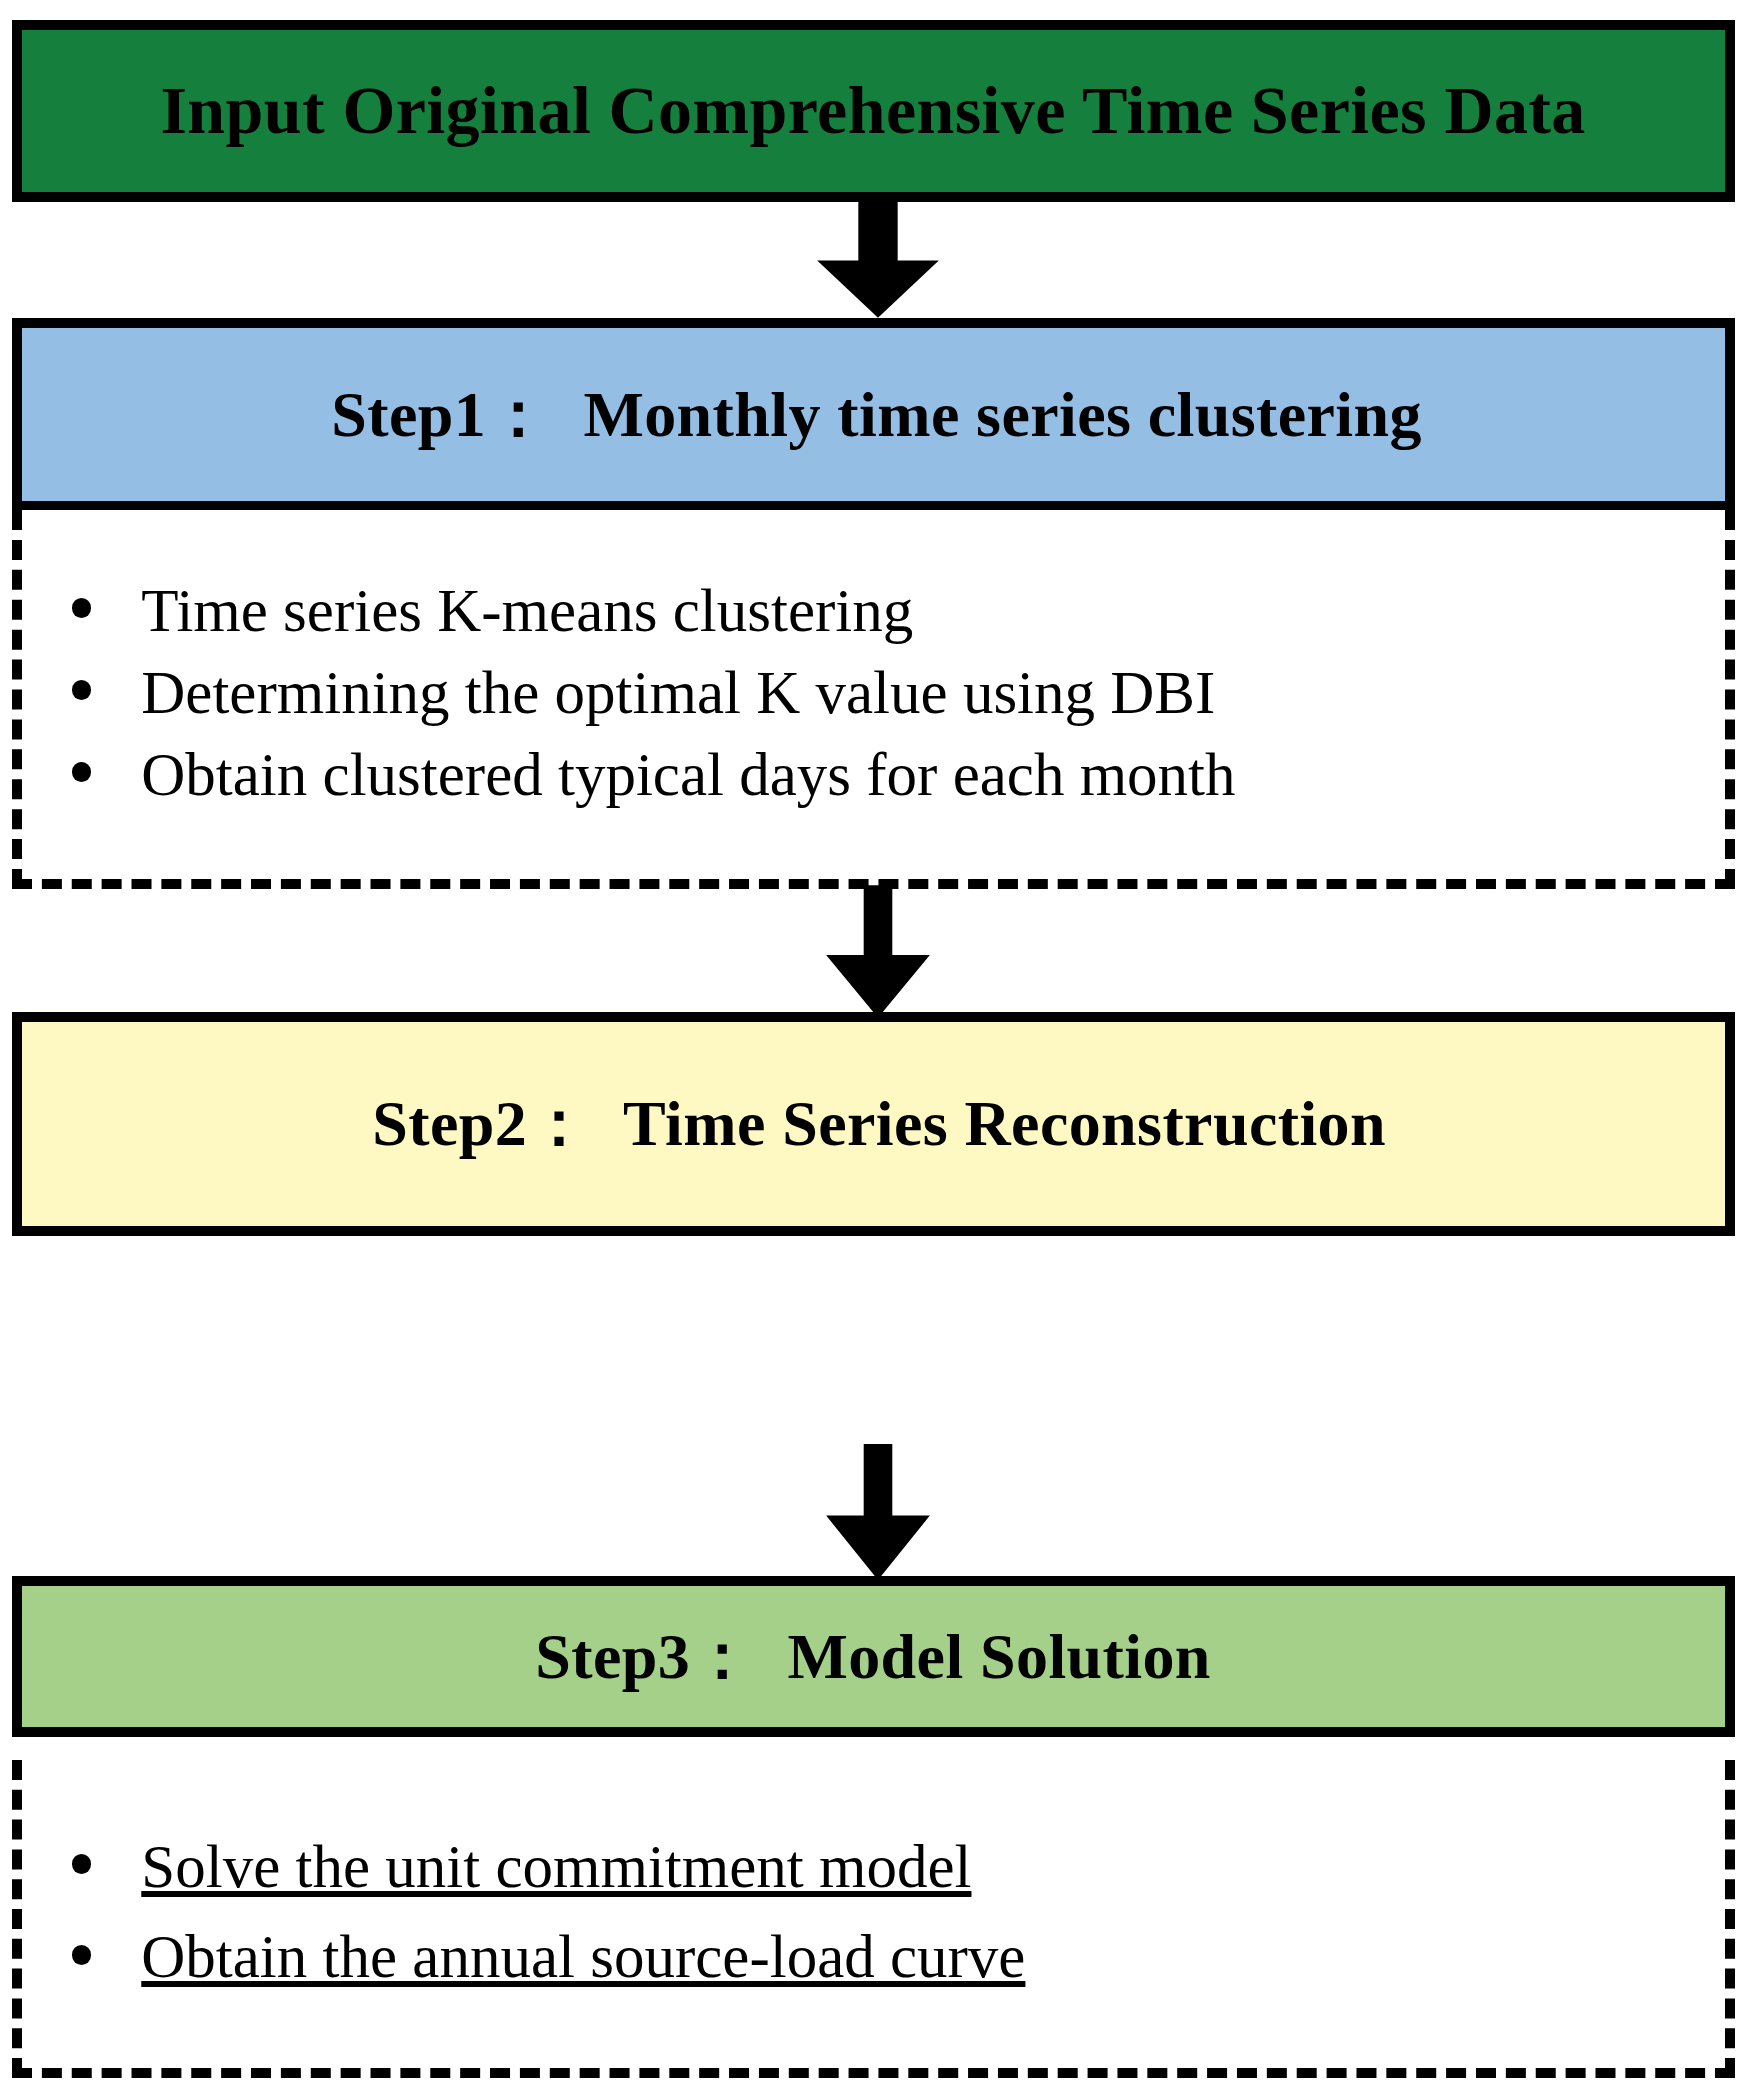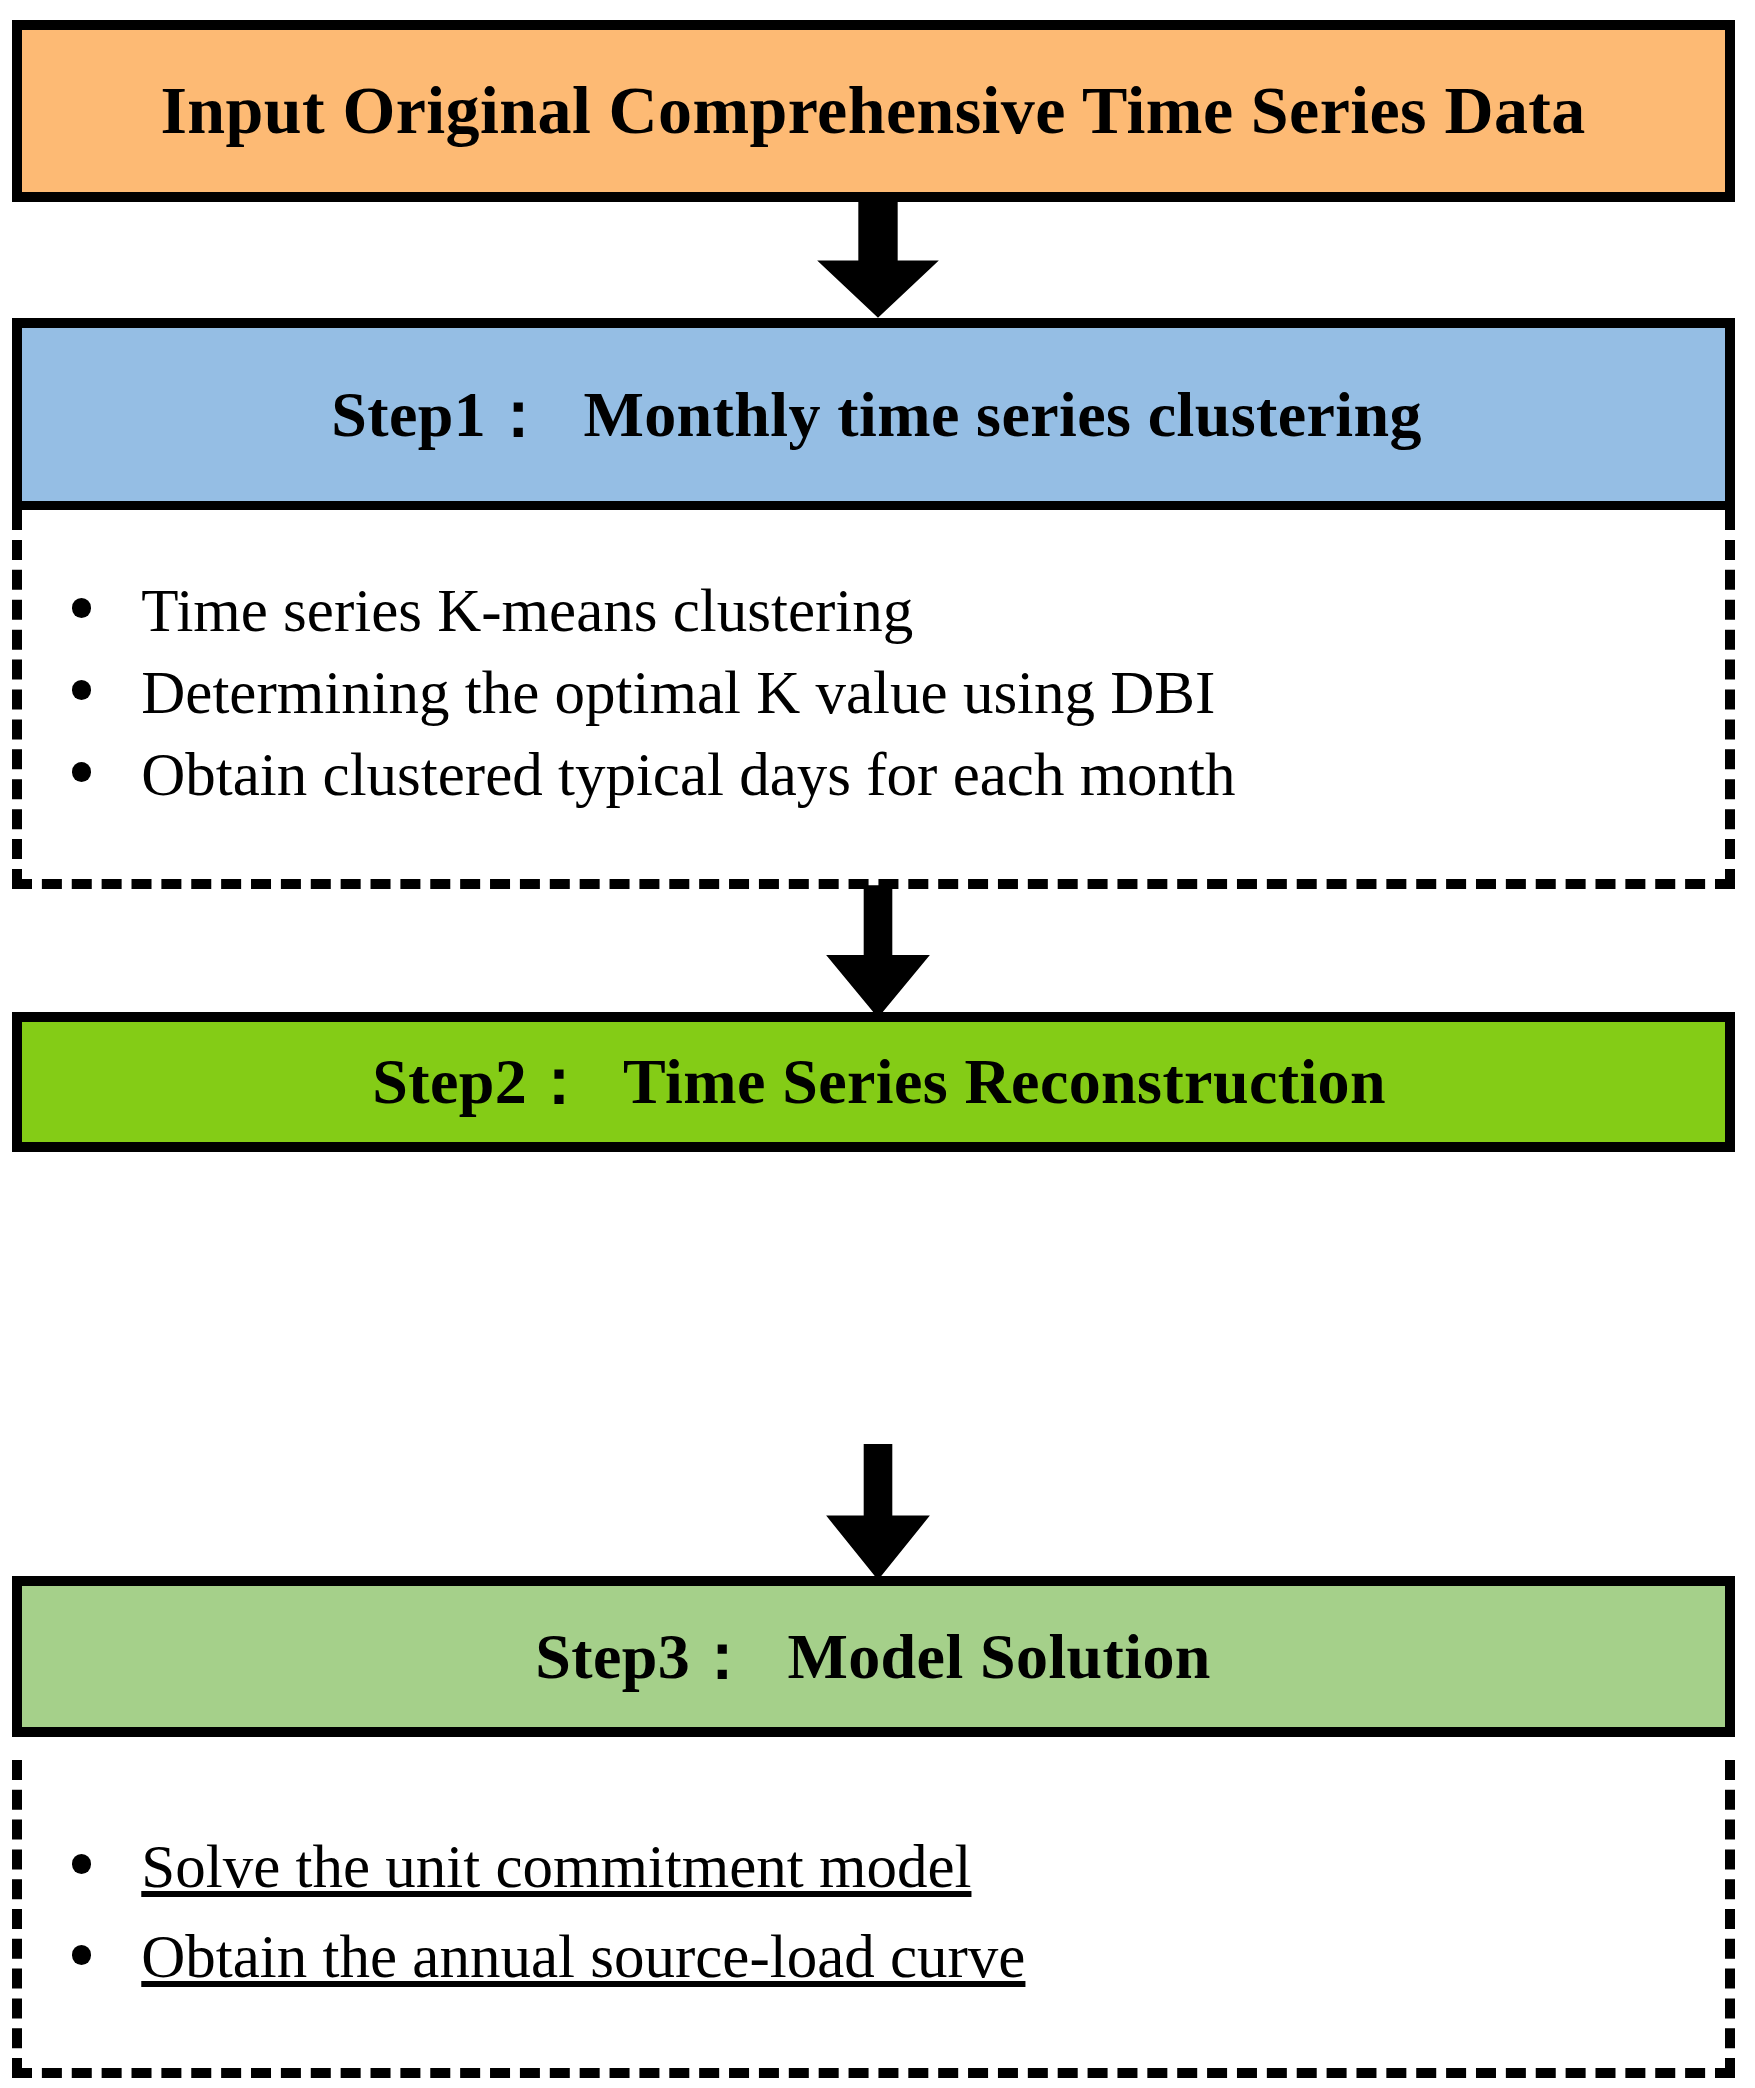--- a/index.html
+++ b/index.html
@@ -32,23 +32,23 @@
   }
   .box-label {
     font-weight: bold;
     color: #000000;
     text-align: center;
     line-height: 1.05;
     white-space: pre;
     letter-spacing: 0.4px;
   }
 
-  #box-input       { top: 19.7px;   height: 182px; background: #fdba74; }
+  #box-input       { top: 19.7px;   height: 182px; background: #15803d; }
   #box-step1       { top: 318px;  height: 193px; background: #95BEE4; padding-left: 7px; }
-  #box-step2       { top: 1012px; height: 140px; background: #84cc16; padding-left: 12px; }
+  #box-step2       { top: 1012px; height: 224px; background: #fef9c3; padding-left: 12px; }
   #box-step3       { top: 1576px; height: 161px; background: #A5D08A; }
 
   #box-input .box-label { font-size: 68px; }
   #box-step1 .box-label,
   #box-step2 .box-label,
   #box-step3 .box-label { font-size: 64px; }
 
   
   .dashed-panel {
     position: absolute;

